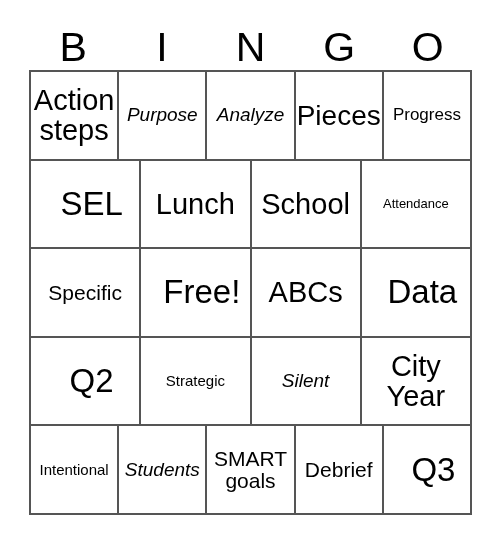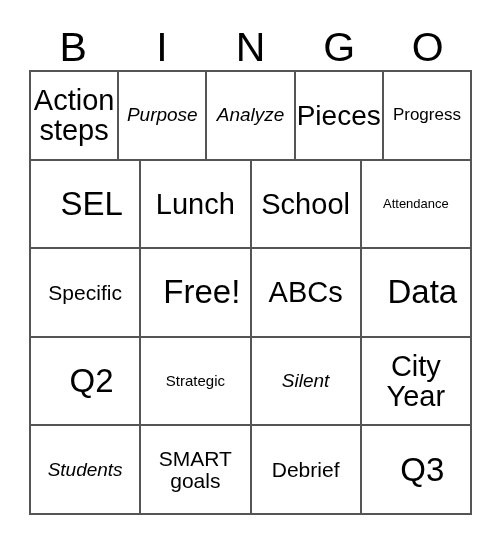--- a/index.html
+++ b/index.html
@@ -170,20 +170,23 @@
       <div class="bingo-cell fs-m">
           <span class="cell-text">Silent</span>
         </div>
       <div class="bingo-cell fs-xl">
           <span class="cell-text">City
 Year</span>
         </div>
     </div>
 
     <div class="bingo-row">
+      <div class="bingo-cell fs-s">
+          <span class="cell-text">Intentional</span>
+        </div>
       <div class="bingo-cell fs-m">
           <span class="cell-text">Students</span>
         </div>
       <div class="bingo-cell fs-ml">
           <span class="cell-text">SMART
 goals</span>
         </div>
       <div class="bingo-cell fs-ml">
           <span class="cell-text">Debrief</span>
         </div>

